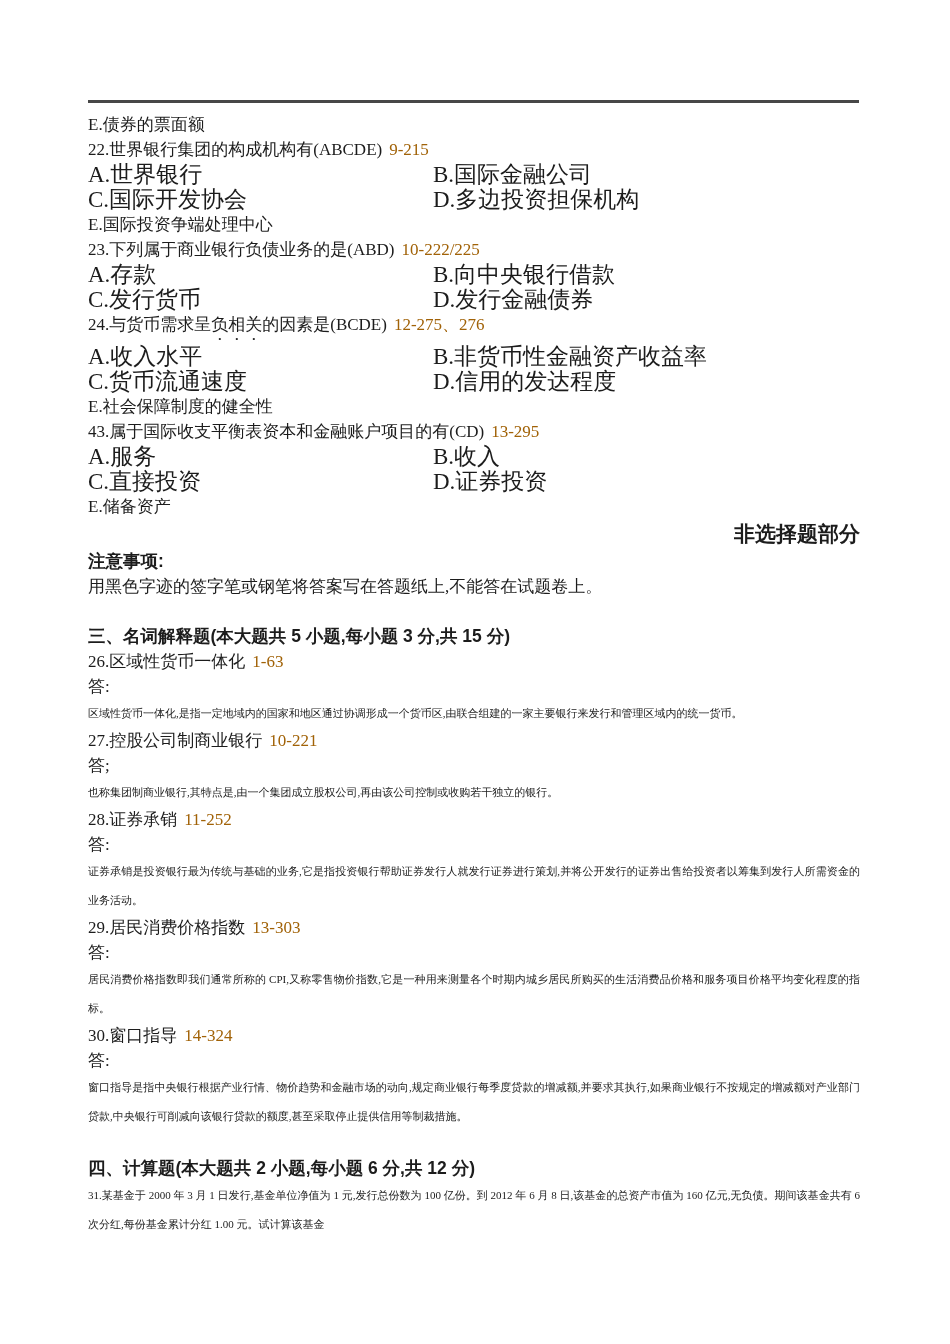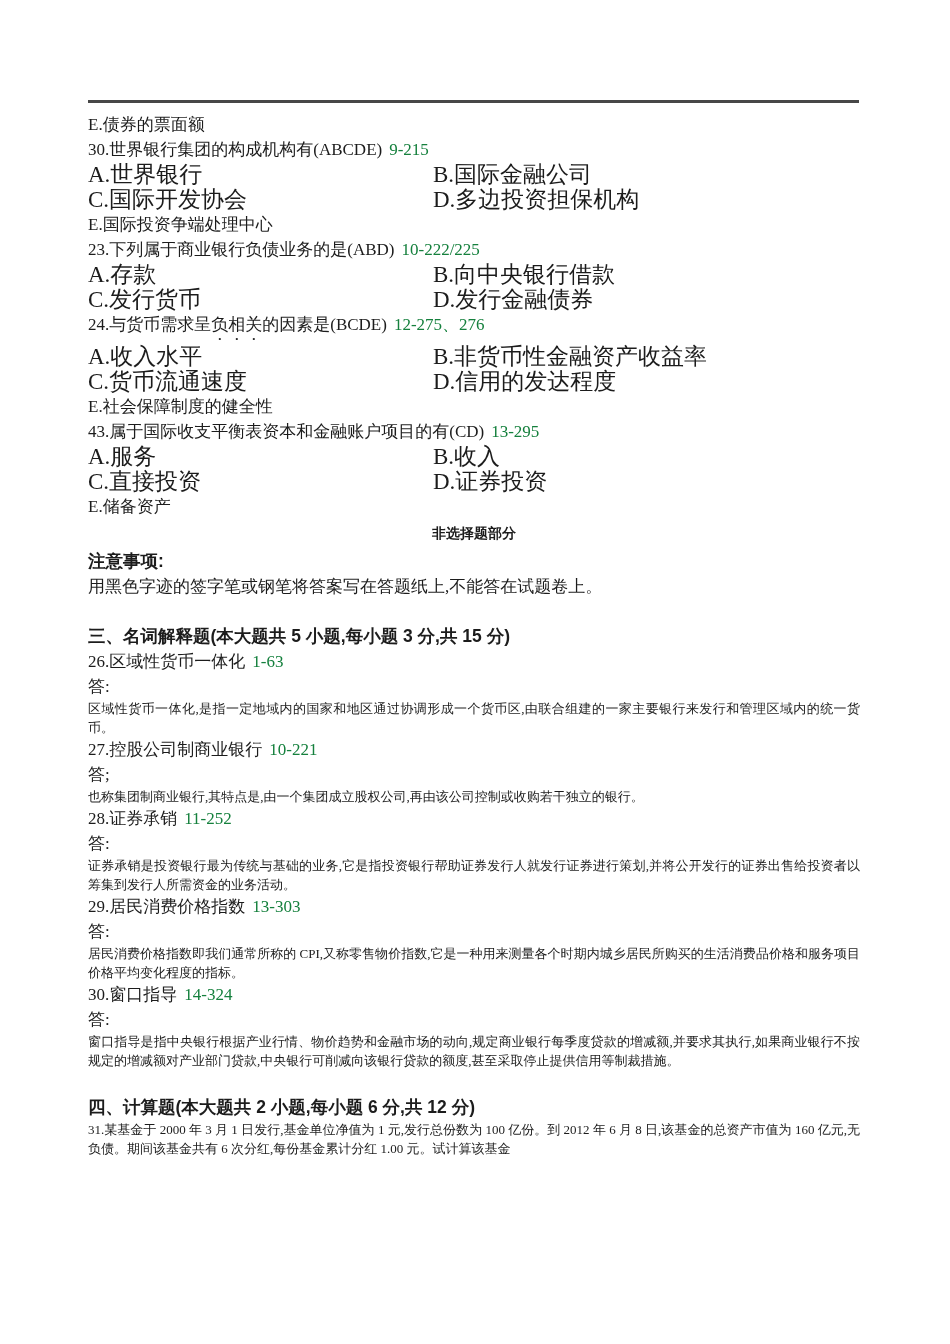--- a/index.html
+++ b/index.html
@@ -28,56 +28,56 @@
     width: 772px;
   }
   .line {
     font-size: 17px;
     line-height: 25px;
     white-space: nowrap;
   }
   .options-row { display: flex; font-size: 23px; line-height: 25px; }
   .opt-a { flex: 0 0 345px; width: 345px; white-space: nowrap; }
   .opt-b { flex: 1 1 auto; white-space: nowrap; }
-  .seg-ref { color: #15803d; margin-left: 7px; }
+  .seg-ref { color: #a16207; margin-left: 7px; }
   .seg-emph {
     -webkit-text-emphasis: filled dot #1c1c1c;
     text-emphasis: filled dot #1c1c1c;
     -webkit-text-emphasis-position: under right;
     text-emphasis-position: under right;
   }
   .section-title {
     font-family: Liberation Serif, serif;
     font-weight: bold;
-    font-size: 14px;
+    font-size: 21px;
     line-height: 30px;
-    text-align: center;
+    text-align: right;
   }
   .bold-line {
     font-family: "Liberation Sans", "DejaVu Sans", sans-serif;
     font-weight: bold;
     font-size: 17.5px;
     line-height: 25px;
     white-space: nowrap;
   }
   .para {
-    font-size: 13px;
-    line-height: 19px;
+    font-size: 11px;
+    line-height: 29px;
     text-align: justify;
   }
   .spacer { height: 25px; }
 </style>
 </head>
 <body>
 
 <div class="page">
   <div class="header-rule"></div>
   <div class="content" id="content">
       <div class="line"><span class="seg">E.债券的票面额</span></div>
-      <div class="line"><span class="seg">30.世界银行集团的构成机构有(ABCDE)</span><span class="seg seg-ref">9-215</span></div>
+      <div class="line"><span class="seg">22.世界银行集团的构成机构有(ABCDE)</span><span class="seg seg-ref">9-215</span></div>
       <div class="options-row">
         <span class="opt-a">A.世界银行</span>
         <span class="opt-b">B.国际金融公司</span>
       </div>
       <div class="options-row">
         <span class="opt-a">C.国际开发协会</span>
         <span class="opt-b">D.多边投资担保机构</span>
       </div>
       <div class="line"><span class="seg">E.国际投资争端处理中心</span></div>
       <div class="line"><span class="seg">23.下列属于商业银行负债业务的是(ABD)</span><span class="seg seg-ref">10-222/225</span></div>

